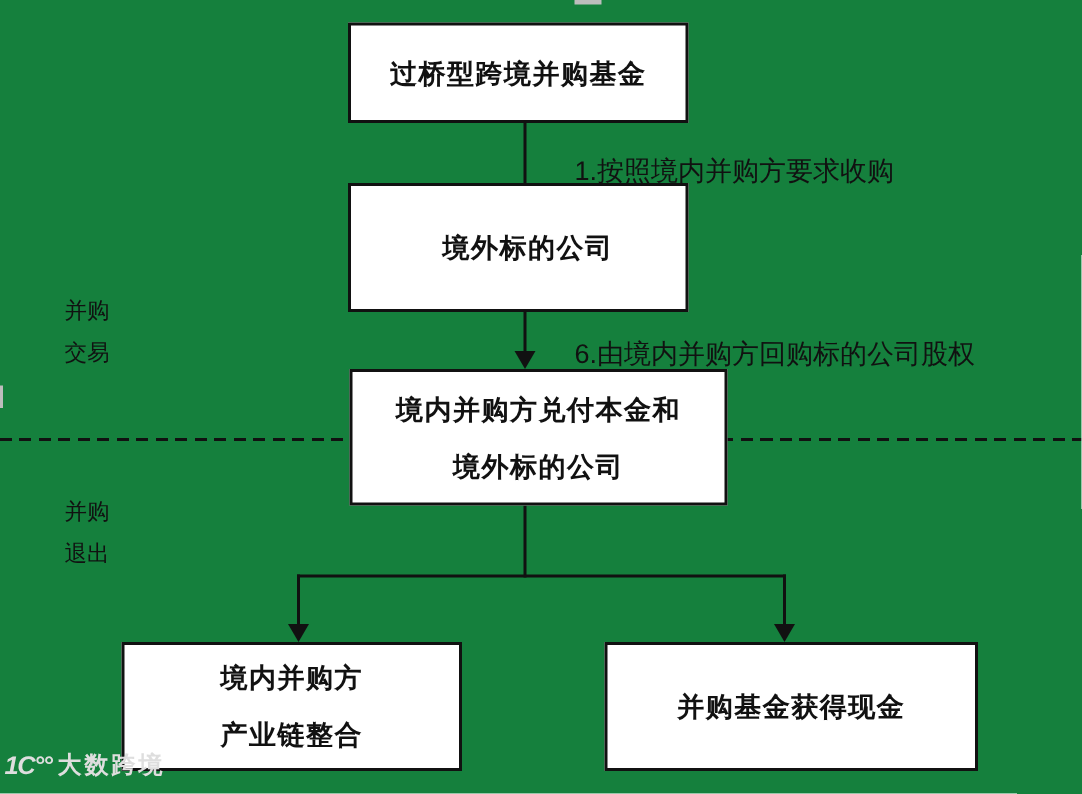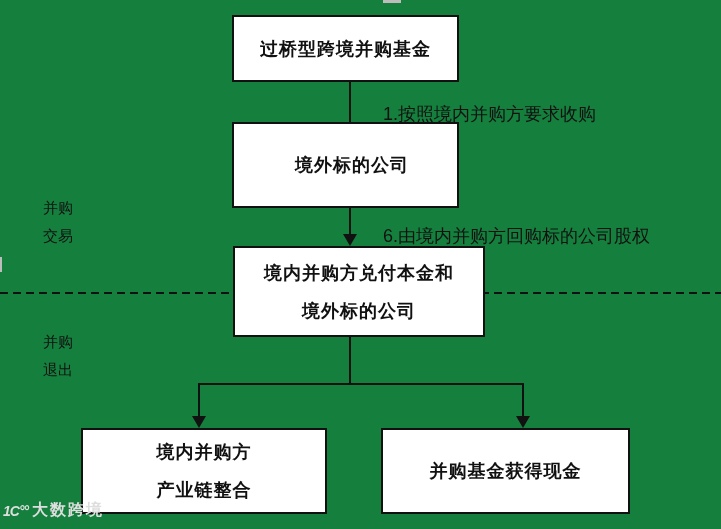--- a/index.html
+++ b/index.html
@@ -85,21 +85,21 @@
     position: absolute;
     left: 3px; top: 500px;
     color: #dedede;
     font-weight: bold;
     z-index: 4;
     display: flex;
     align-items: center;
     gap: 4px;
     white-space: nowrap;
   }
-  .watermark .wm-logo { font-size: 14px; font-style: italic; letter-spacing: -1px; }
+  .watermark .wm-logo { font-size: 17px; font-style: italic; letter-spacing: -1px; }
   .watermark .wm-text { font-size: 16px; letter-spacing: 2px; text-align: right; }
 
   
   .artifact { position: absolute; background: #bdbdbd; z-index: 0; }
 </style>
 </head>
 <body>
 
 <div id="stage">
 
@@ -138,26 +138,26 @@
 
   <div class="phase-label" style="left:43px; top:194px;">
     <div>并购</div>
     <div>交易</div>
   </div>
   <div class="phase-label" style="left:43px; top:328px;">
     <div>并购</div>
     <div>退出</div>
   </div>
 
-  <div class="fc-box" style="left:81px; top:428px; width:246px; height:86px;">
+  <div class="fc-box" style="left:81px; top:428px; width:227px; height:86px;">
     <span class="box-line">境内并购方</span>
     <span class="box-line">产业链整合</span>
   </div>
 
-  <div class="fc-box" style="left:381px; top:428px; width:249px; height:86px;">
+  <div class="fc-box" style="left:403px; top:428px; width:249px; height:86px;">
     <span class="box-line">并购基金获得现金</span>
   </div>
 
   <div class="watermark">
     <span class="wm-logo">1C°°</span>
     <span class="wm-text">大数跨境</span>
   </div>
 
 </div>
 

